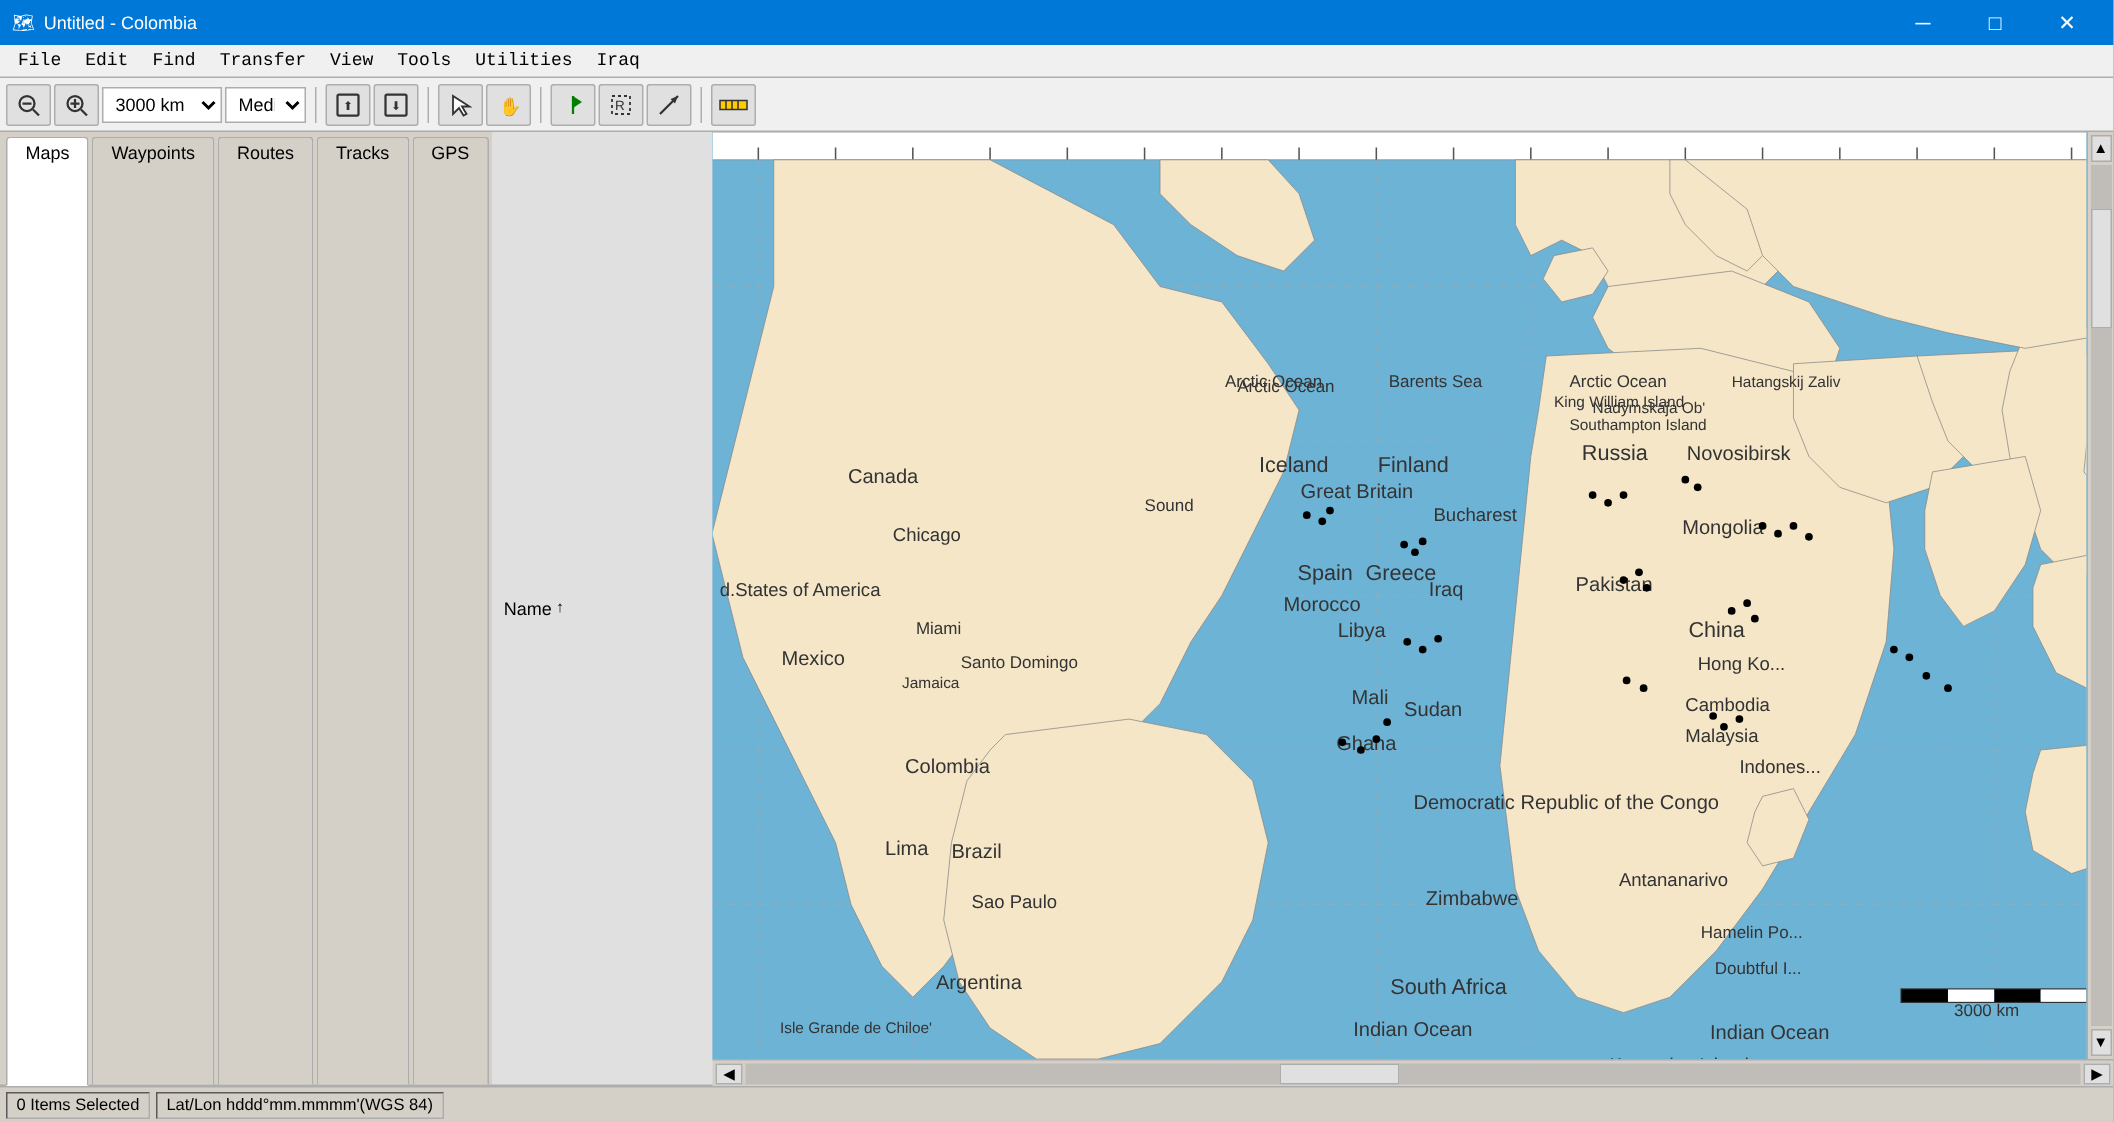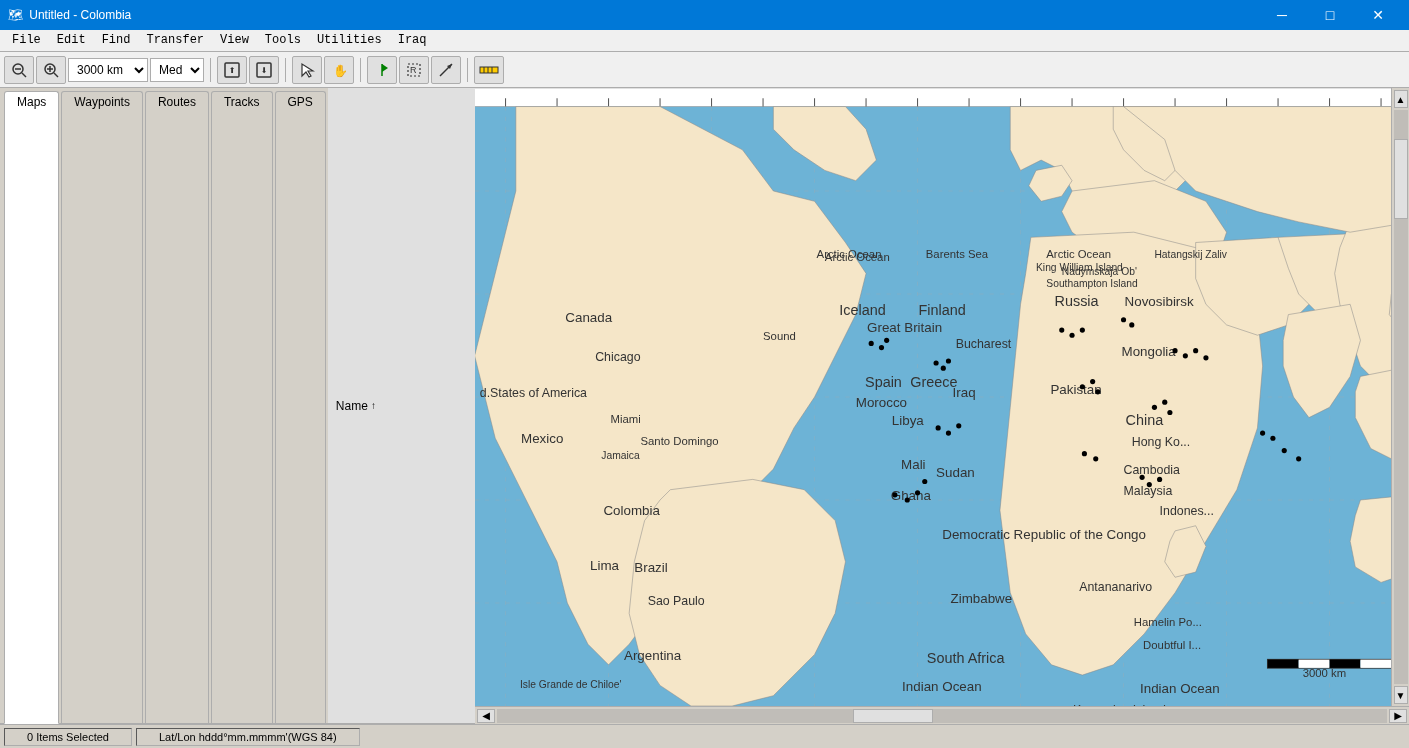--- a/index.html
+++ b/index.html
@@ -264,21 +264,21 @@
       background: #d4d0c8;
       border-top: 1px solid #adadad;
       display: flex;
       align-items: center;
       padding: 0 4px;
       gap: 4px;
       font-size: 11px;
     }
     .status-segment {
       border: 1px inset #adadad;
-      padding: 1px 22px;
+      padding: 1px 6px;
       height: 18px;
       display: flex; align-items: center;
       background: #d4d0c8;
     }
 
     
     .country { fill: #f5e6c8; stroke: #888; stroke-width: 0.5; }
   </style>
 </head>
 <body>

